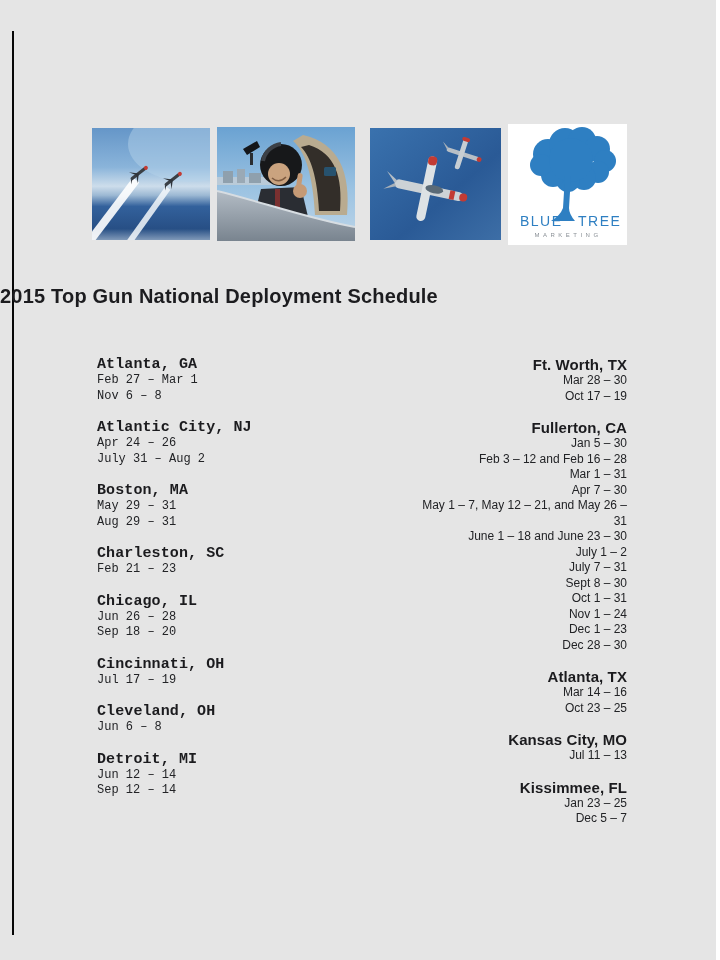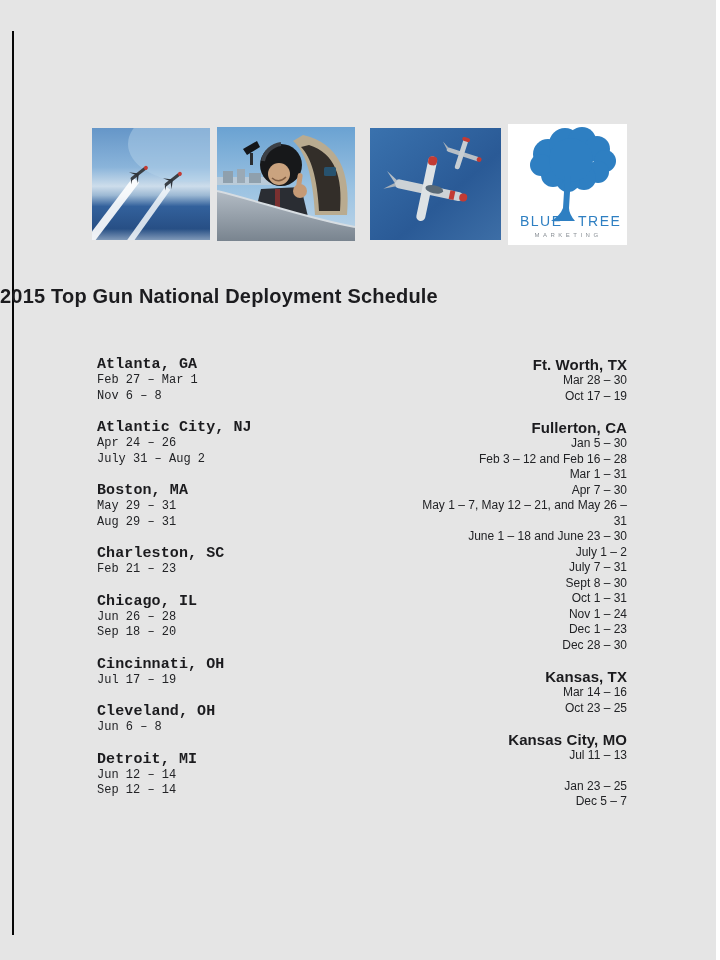--- a/index.html
+++ b/index.html
@@ -229,29 +229,30 @@
         <div class="date-line">July 1 – 2</div>
         <div class="date-line">July 7 – 31</div>
         <div class="date-line">Sept 8 – 30</div>
         <div class="date-line">Oct 1 – 31</div>
         <div class="date-line">Nov 1 – 24</div>
         <div class="date-line">Dec 1 – 23</div>
         <div class="date-line">Dec 28 – 30</div>
       </div>
 
   <div class="group">
-    <div class="city">Kansas, TX</div>
+    <div class="city">Atlanta, TX</div>
   <div class="date-line">Mar 14 – 16</div>
         <div class="date-line">Oct 23 – 25</div>
       </div>
 
   <div class="group">
     <div class="city">Kansas City, MO</div>
   <div class="date-line">Jul 11 – 13</div>
       </div>
 
   <div class="group">
+    <div class="city">Kissimmee, FL</div>
   <div class="date-line">Jan 23 – 25</div>
         <div class="date-line">Dec 5 – 7</div>
       </div>
 </div>
 
 </div>
 
 </body></html>

